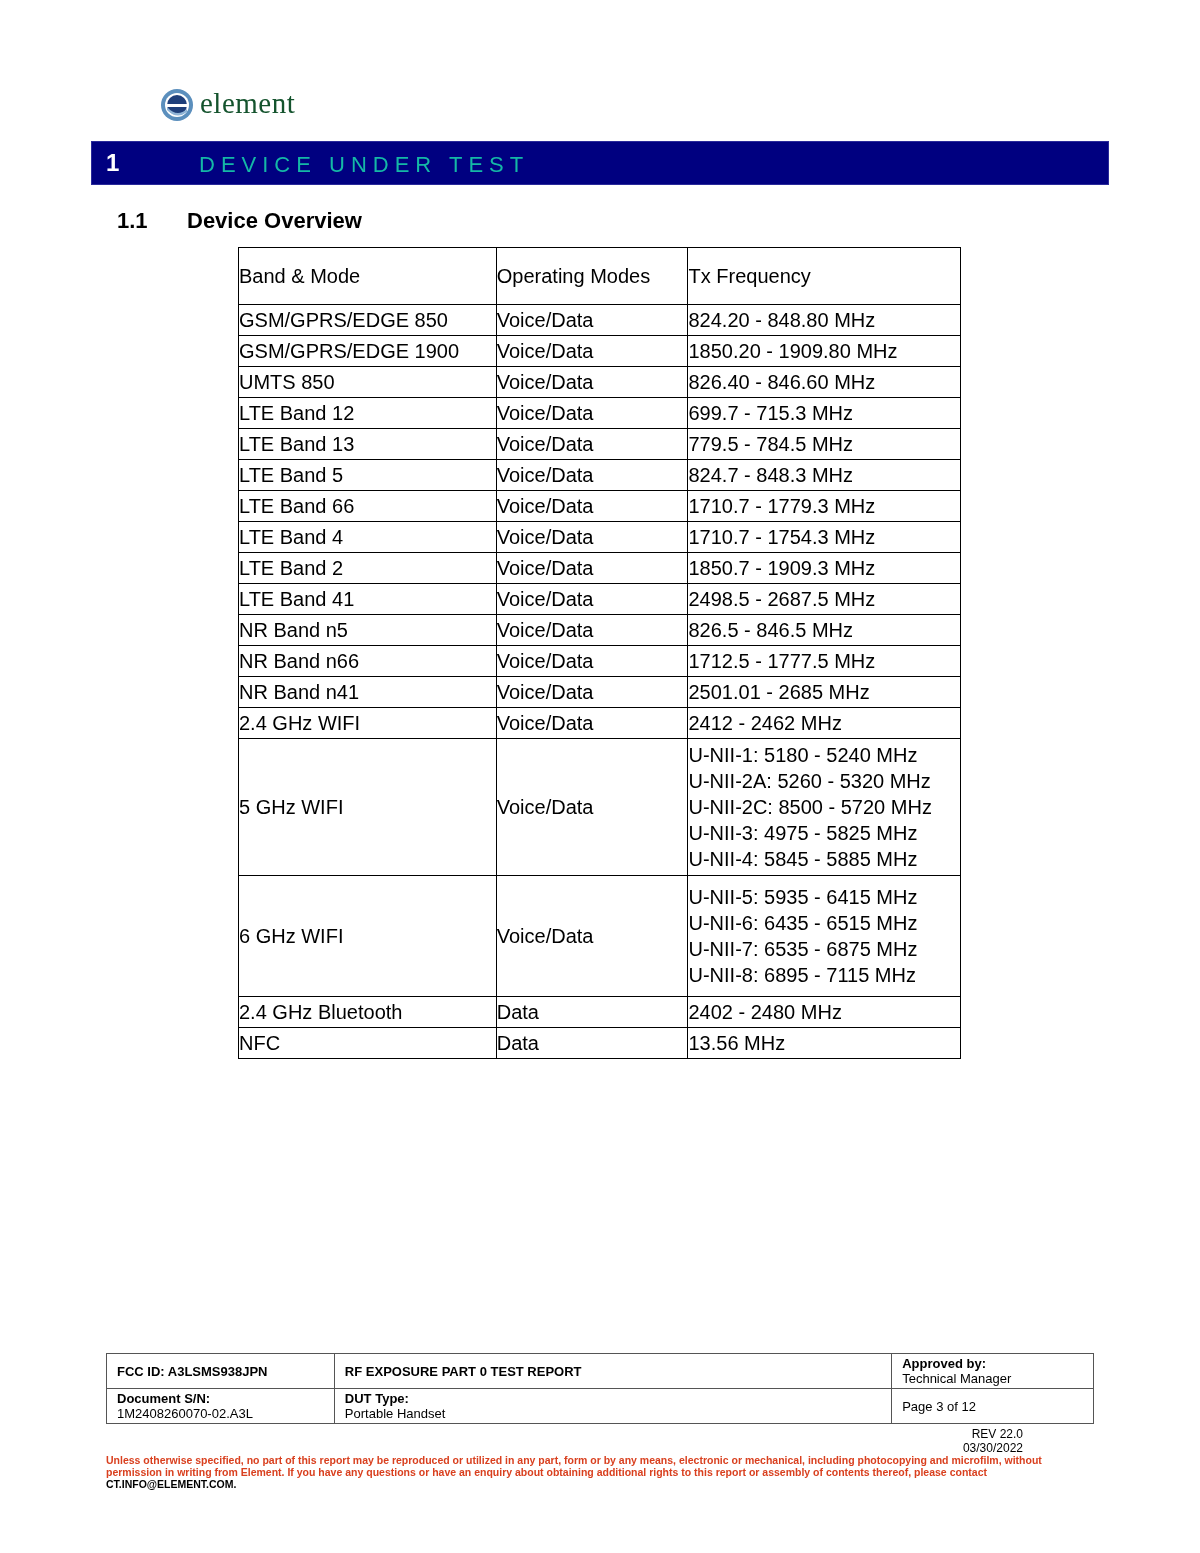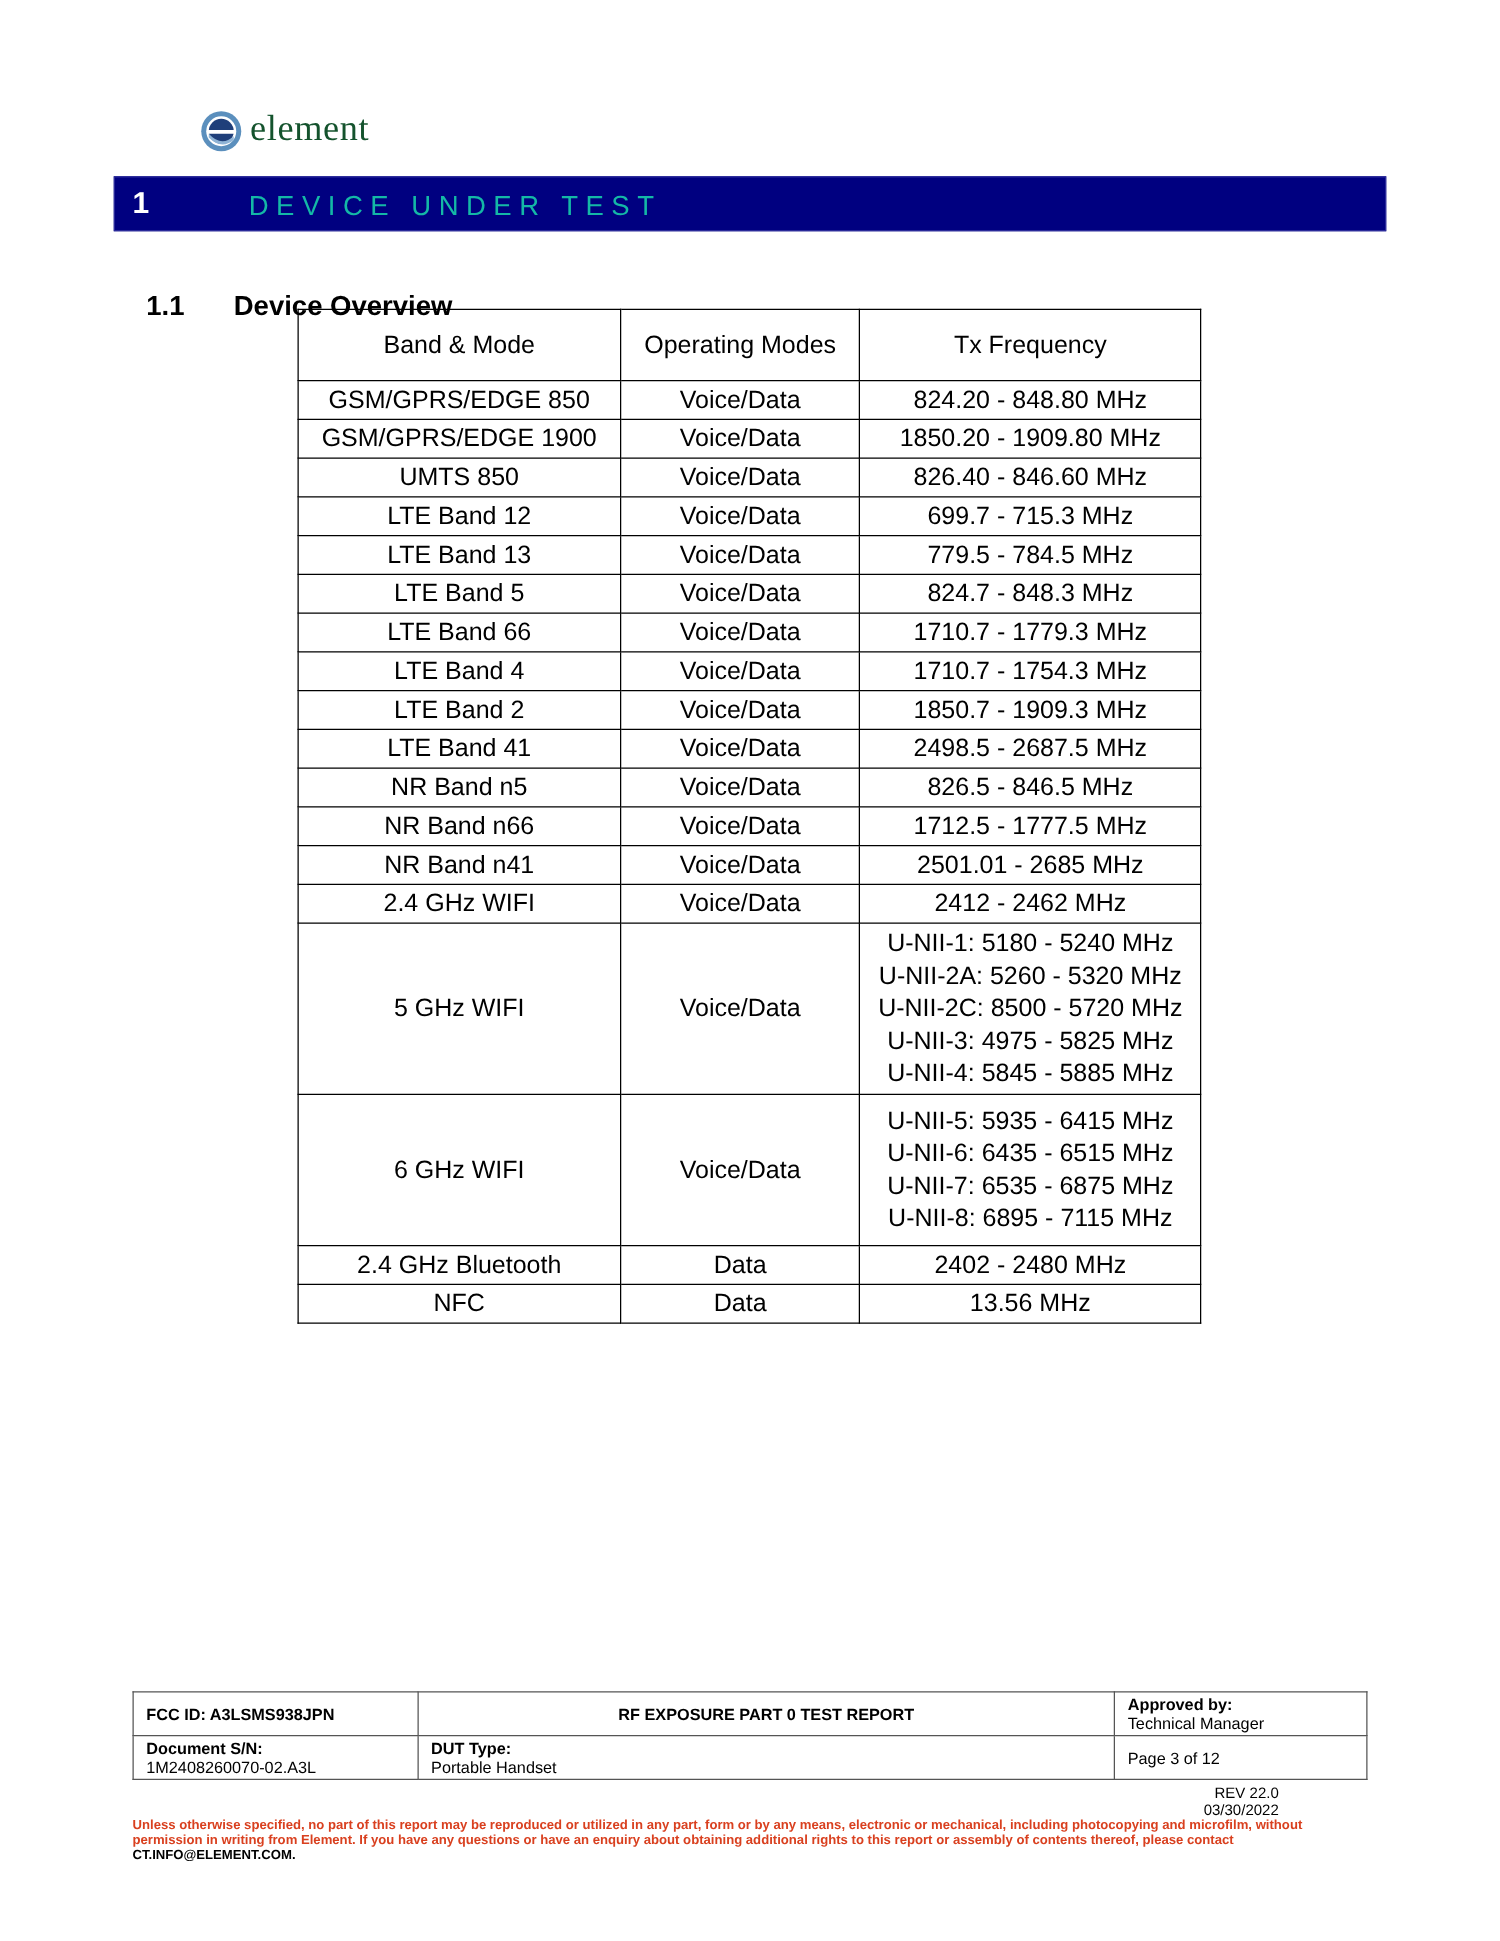--- a/index.html
+++ b/index.html
@@ -7,24 +7,24 @@
 
   .logo { position: absolute; left: 160px; top: 88px; display: flex; align-items: center; }
   .logo-mark { width: 34px; height: 34px; position: relative; }
   .logo-word { font-family: "Liberation Serif", serif; font-size: 29px; color: #14532d; margin-left: 6px; letter-spacing: 0.5px; line-height: 1; position: relative; top: -2px; }
 
   .section-bar { position: absolute; left: 91px; top: 141px; width: 1018px; height: 44px; background: #000080; box-sizing: border-box; border: 1px solid #2a2a9a; }
   .section-num { position: absolute; left: 14px; top: 7px; color: #fff; font-weight: bold; font-size: 24px; }
   .section-title { position: absolute; left: 107px; top: 10px; color: #14b8a6; font-weight: normal; font-size: 22px; letter-spacing: 6px; }
 
   .subsection { position: absolute; left: 117px; top: 208px; font-weight: bold; font-size: 22px; }
-  .subsection .num { display: inline-block; width: 70px; margin-top: 24px; }
+  .subsection .num { display: inline-block; width: 70px; }
 
   table.overview { position: absolute; left: 238px; top: 247px; border-collapse: collapse; width: 723px; font-size: 20px; }
-  table.overview td, table.overview th { border: 1.5px solid #000; text-align: center; vertical-align: middle; padding: 0; font-weight: normal; margin-left: 12px; }
+  table.overview td, table.overview th { border: 1.5px solid #000; text-align: left; vertical-align: middle; padding: 0; font-weight: normal; margin-left: 12px; }
   table.overview th { height: 56px; }
   table.overview tr.r td { height: 30px; }
   col.c1 { width: 258px; } col.c2 { width: 192px; } col.c3 { width: 273px; }
   .multi div { line-height: 26px; }
   td.multi { padding: 3px 0 !important; }
 
   .footer-table { position: absolute; left: 106px; top: 1353px; width: 988px; border-collapse: collapse; font-size: 13px; }
   .footer-table td { border: 1px solid #555; vertical-align: top; padding: 2px 10px; margin-left: 30px; }
   .footer-table .b { font-weight: bold; }
   .rev { position: absolute; right: 177px; top: 1427px; text-align: right; font-size: 12px; line-height: 14px; }
@@ -172,21 +172,21 @@
 
 <table class="footer-table">
   <colgroup>
       <col style="width:228px">
       <col style="width:558px">
       <col style="width:202px">
     </colgroup>
   <tbody>
       <tr style="height:35px;">
     <td class="b" style="vertical-align:middle;">FCC ID:  A3LSMS938JPN</td>
-    <td class="b" style="text-align:center; vertical-align:middle;">RF EXPOSURE PART 0 TEST REPORT</td>
+    <td class="b" style="text-align:left; vertical-align:middle;">RF EXPOSURE PART 0 TEST REPORT</td>
     <td>
       <div class="b">Approved by:</div>
       <div>Technical Manager</div>
     </td>
   </tr>
   <tr style="height:35px;">
     <td>
       <div class="b">Document S/N:</div>
       <div>1M2408260070-02.A3L</div>
     </td>

